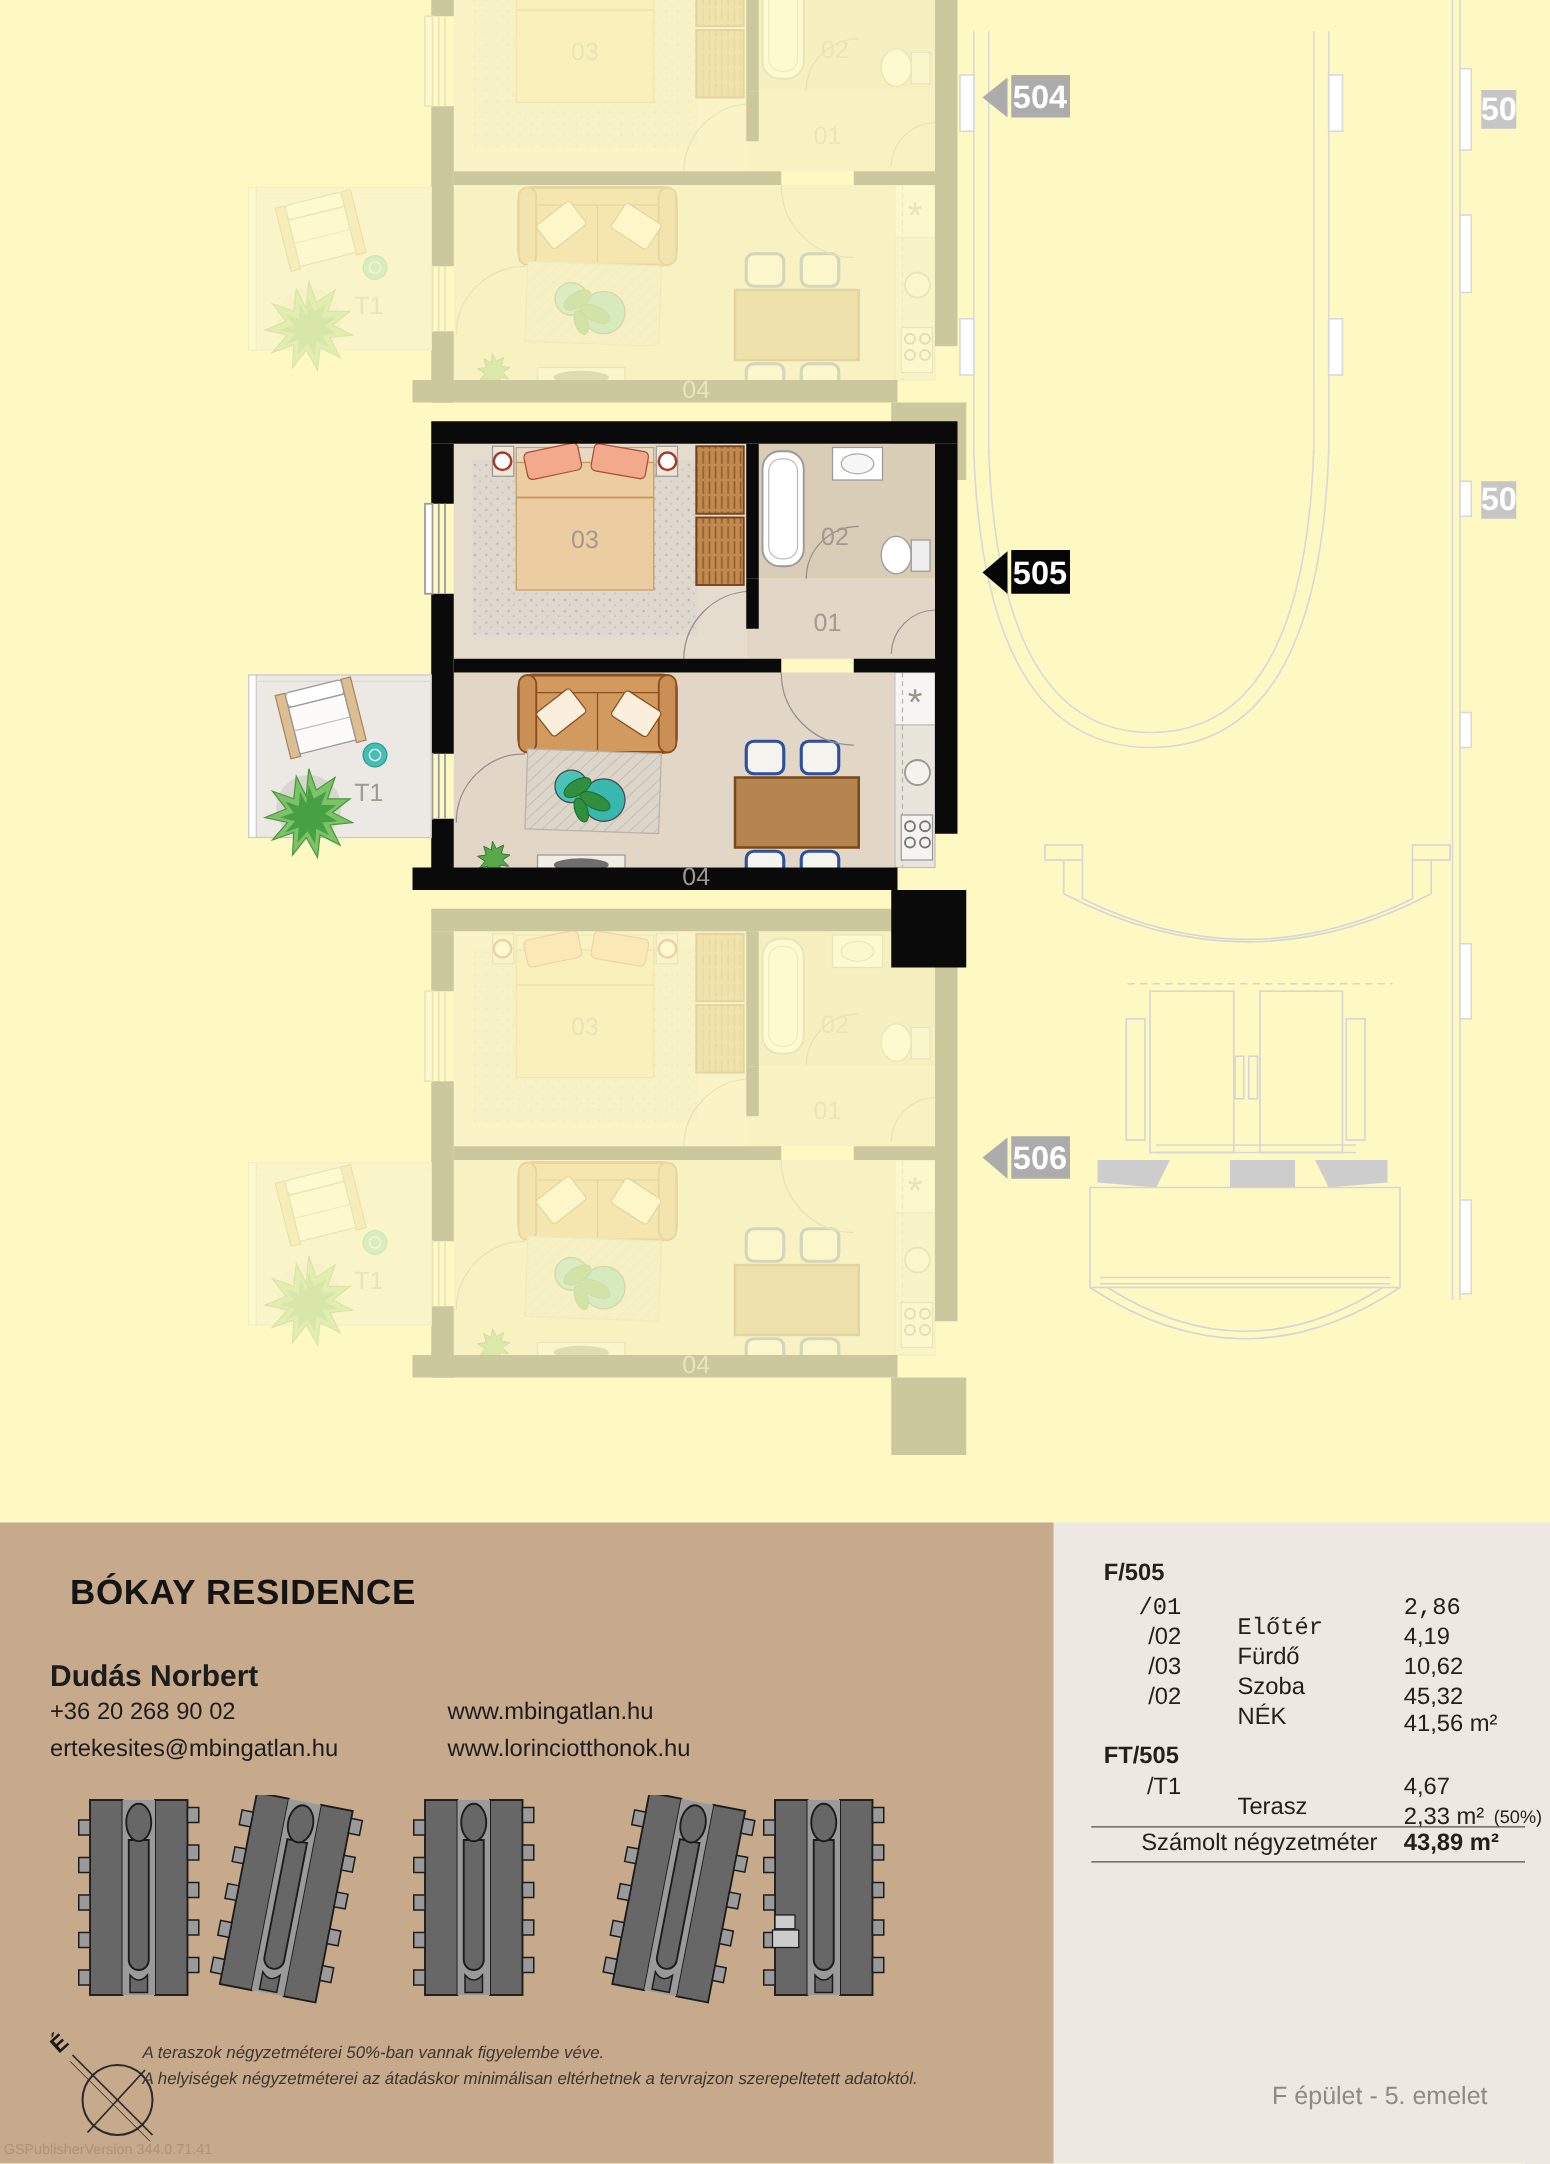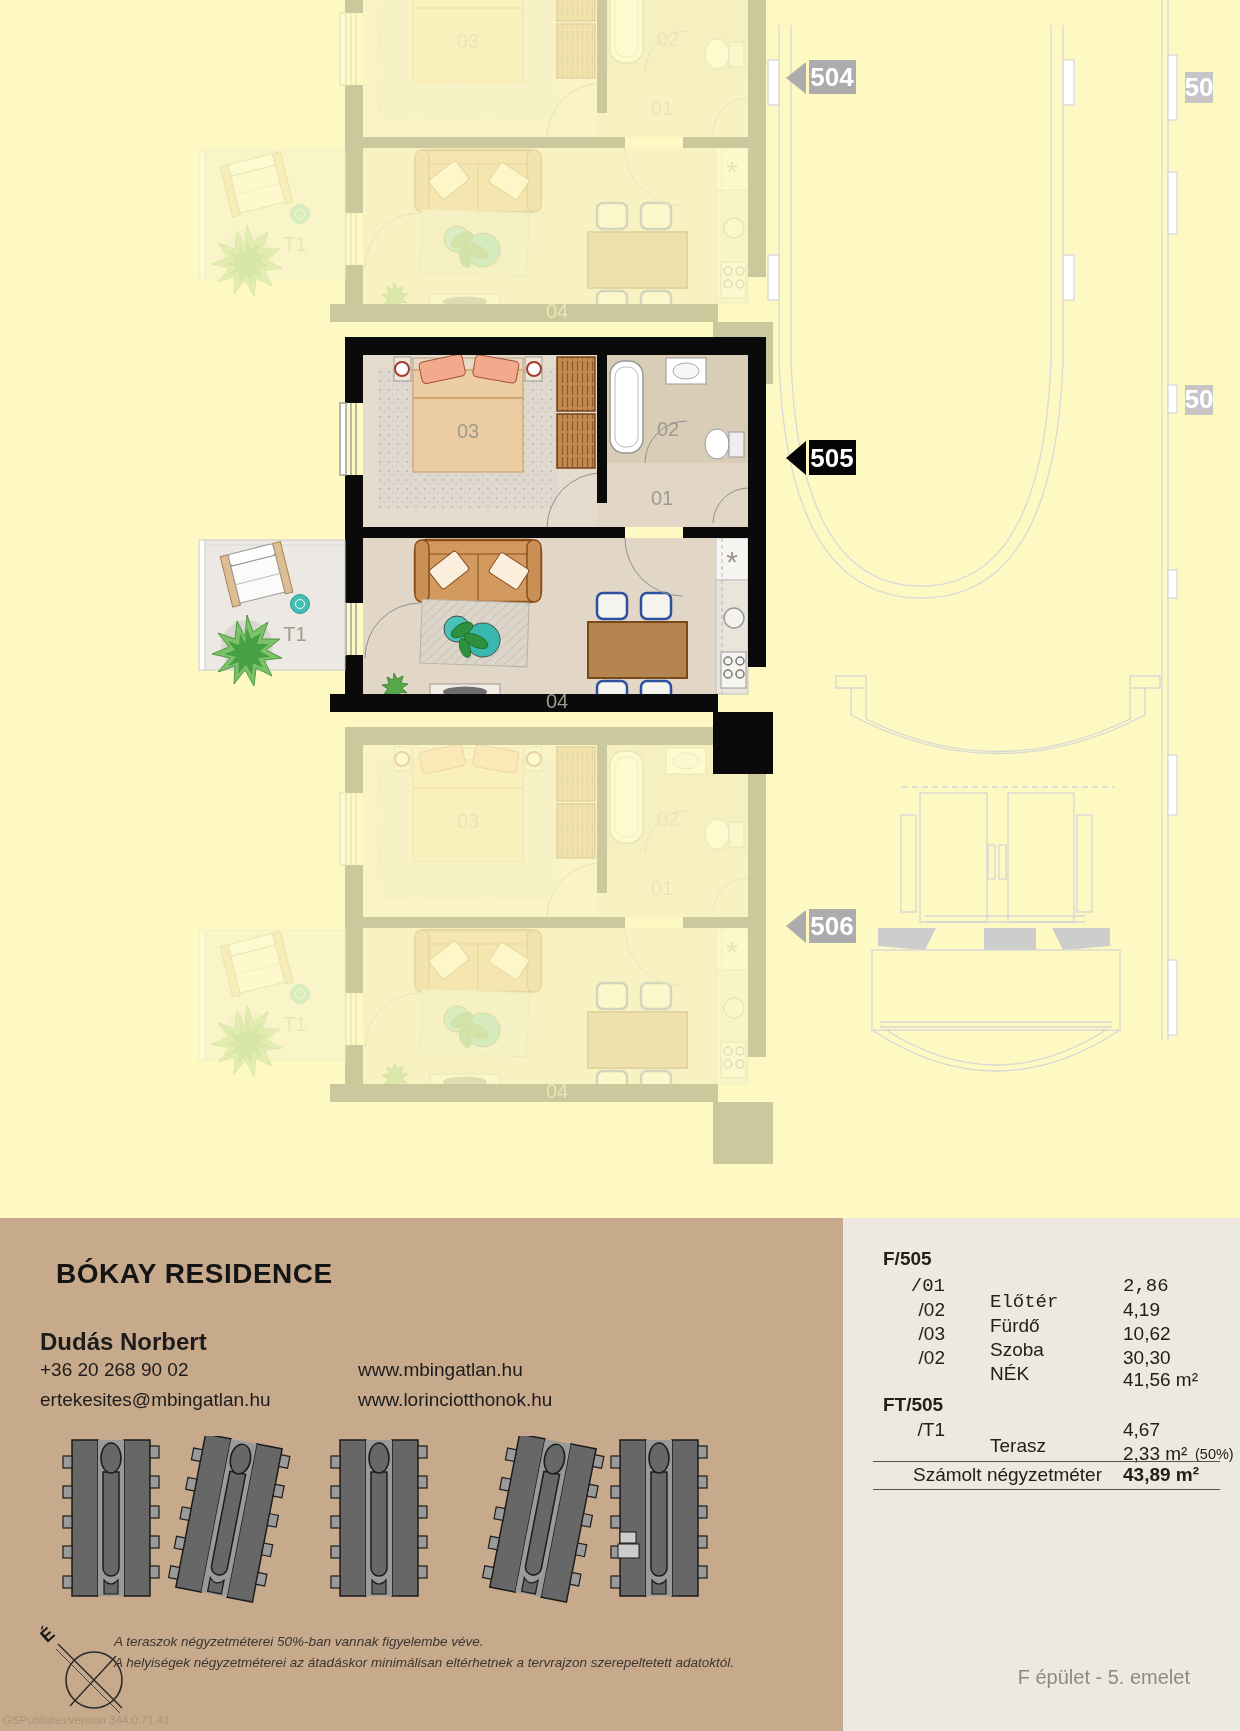--- a/index.html
+++ b/index.html
@@ -347,21 +347,21 @@
       <span class="val">4,19</span>
     </div>
     <div class="abs tbl-row" style="top:105px;">
       <span class="code">/03</span>
       <span class="name">Szoba</span>
       <span class="val">10,62</span>
     </div>
     <div class="abs tbl-row" style="top:129px;">
       <span class="code">/02</span>
       <span class="name">NÉK</span>
-      <span class="val">30,30</span>
+      <span class="val">45,32</span>
     </div>
     <div class="abs tbl-row" style="top:151px;">
       <span class="val">41,56 m²</span>
     </div>
 
     <div class="abs tbl-group" style="top:176px;">FT/505</div>
     <div class="abs tbl-row" style="top:201px;">
       <span class="code">/T1</span>
       <span class="name">Terasz</span>
       <span class="val">4,67</span>

